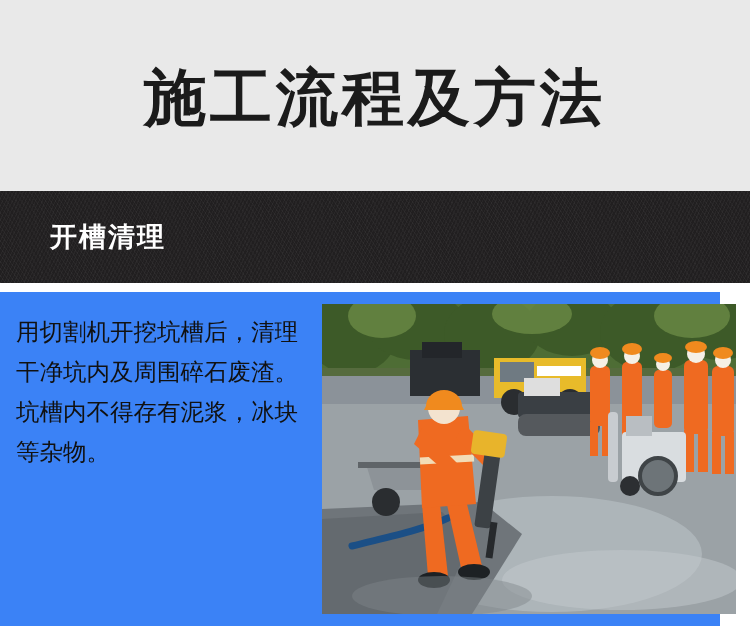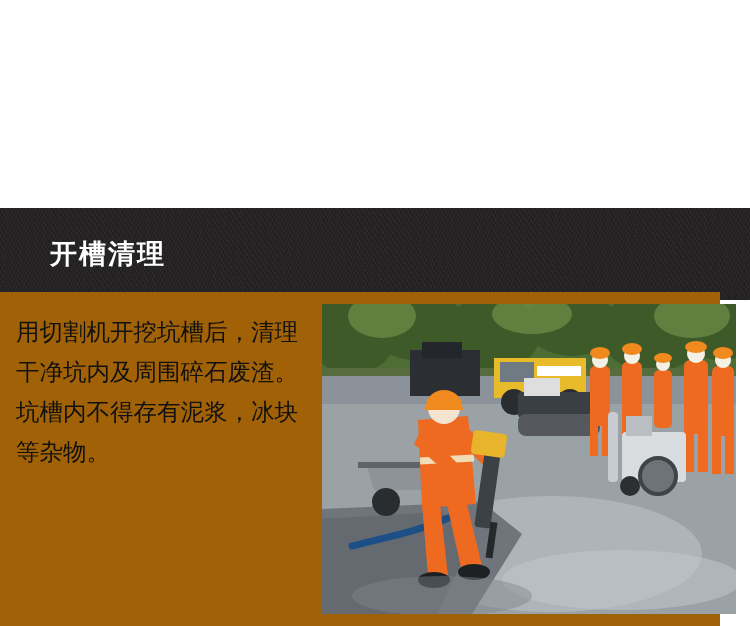--- a/index.html
+++ b/index.html
@@ -39,21 +39,21 @@
     color: #1b1b1b;
     letter-spacing: 4px;
     line-height: 1;
     white-space: nowrap;
   }
 
   
   .section-band {
     position: absolute;
     left: 0;
-    top: 208px;
+    top: 191px;
     width: 750px;
     height: 92px;
     background: #211f20;
     background-image:
       repeating-linear-gradient(115deg, rgba(255,255,255,0.035) 0px, rgba(255,255,255,0.035) 1px, rgba(0,0,0,0) 1px, rgba(0,0,0,0) 3px),
       repeating-linear-gradient(55deg, rgba(255,255,255,0.028) 0px, rgba(255,255,255,0.028) 1px, rgba(0,0,0,0) 1px, rgba(0,0,0,0) 4px);
     display: flex;
     align-items: center;
   }
   .section-title {
@@ -65,21 +65,21 @@
     letter-spacing: 2px;
   }
 
   
   .content {
     position: absolute;
     left: 0;
     top: 292px;
     width: 720px;
     height: 334px;
-    background: #a16207;
+    background: #3b82f6;
   }
   .text-col {
     position: absolute;
     left: 16px;
     top: 20px;
     width: 300px;
   }
   .para {
     font-family: "DejaVu Sans", "Liberation Sans", sans-serif;
     font-size: 23.5px;
@@ -100,20 +100,23 @@
     overflow: hidden;
     background: #8d9aa3;
   }
   .photo svg { display: block; }
 </style>
 </head>
 <body>
 
 <div class="page">
 
+  <div class="header-band">
+    <div class="header-title">施工流程及方法</div>
+  </div>
 
   <div class="section-band">
     <div class="section-title">开槽清理</div>
   </div>
 
   <div class="content">
 
     <div class="text-col">
       <p class="para">用切割机开挖坑槽后，清理干净坑内及周围碎石废渣。坑槽内不得存有泥浆，冰块等杂物。</p>
     </div>

